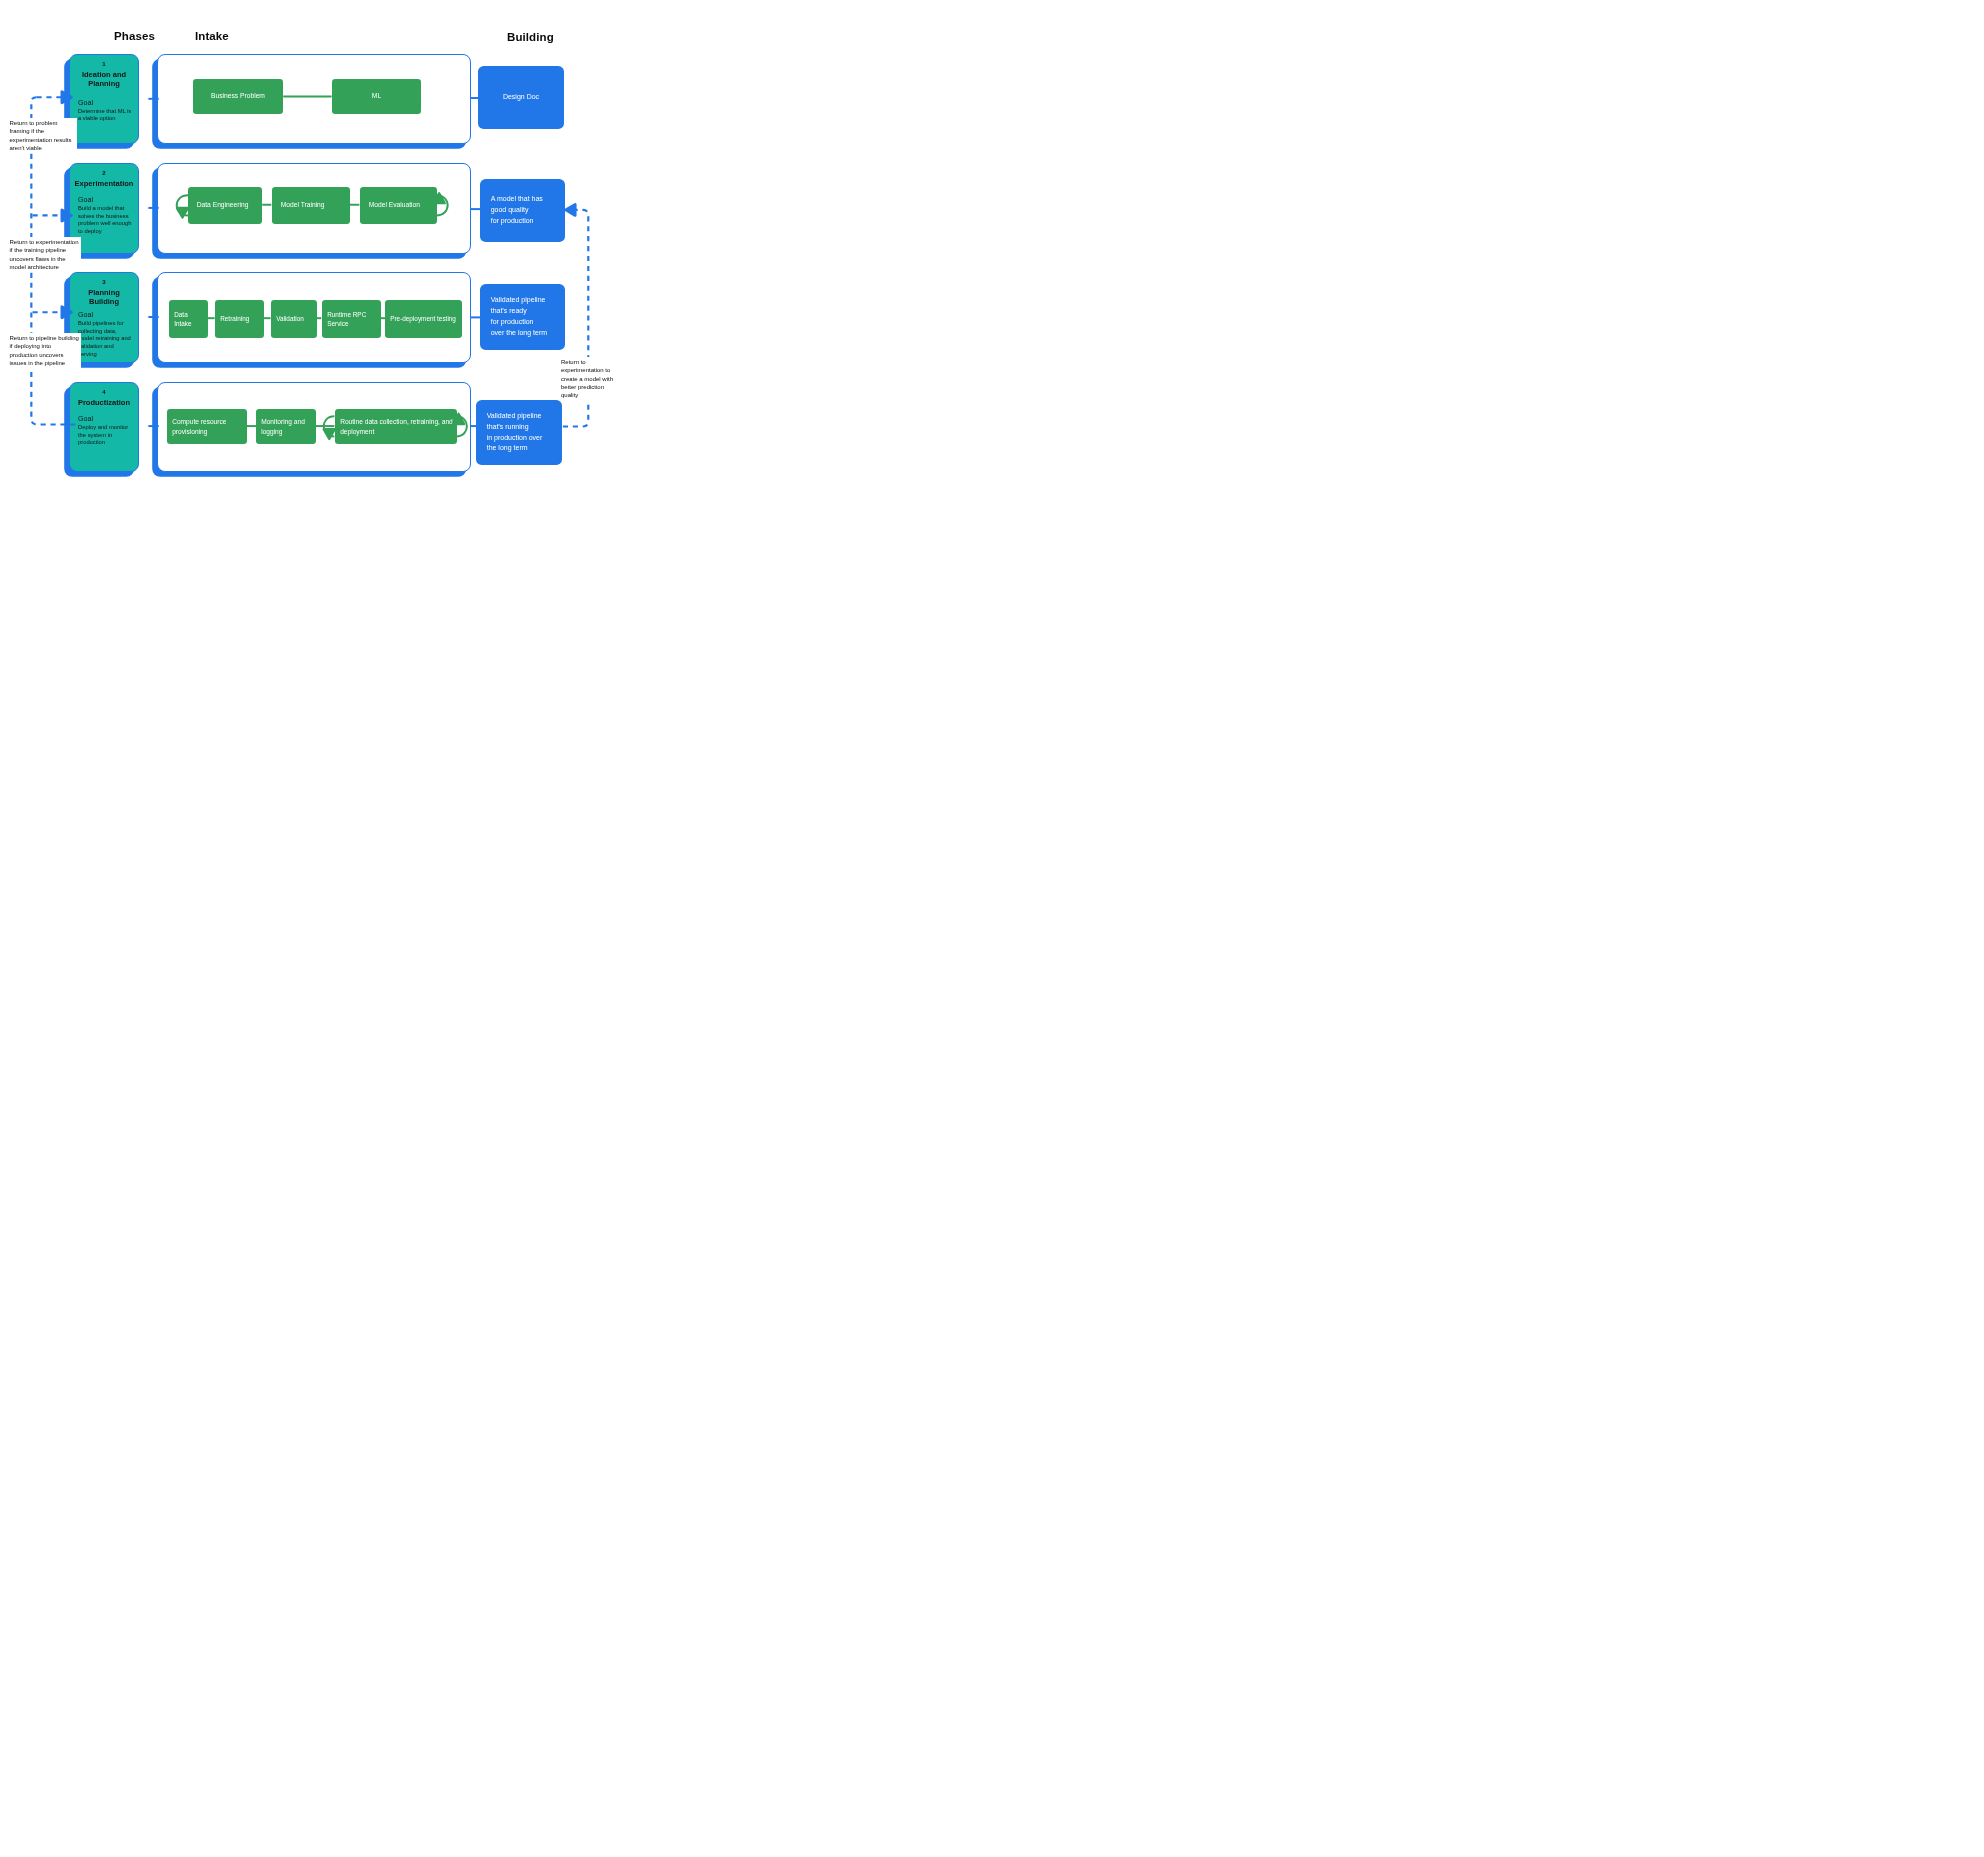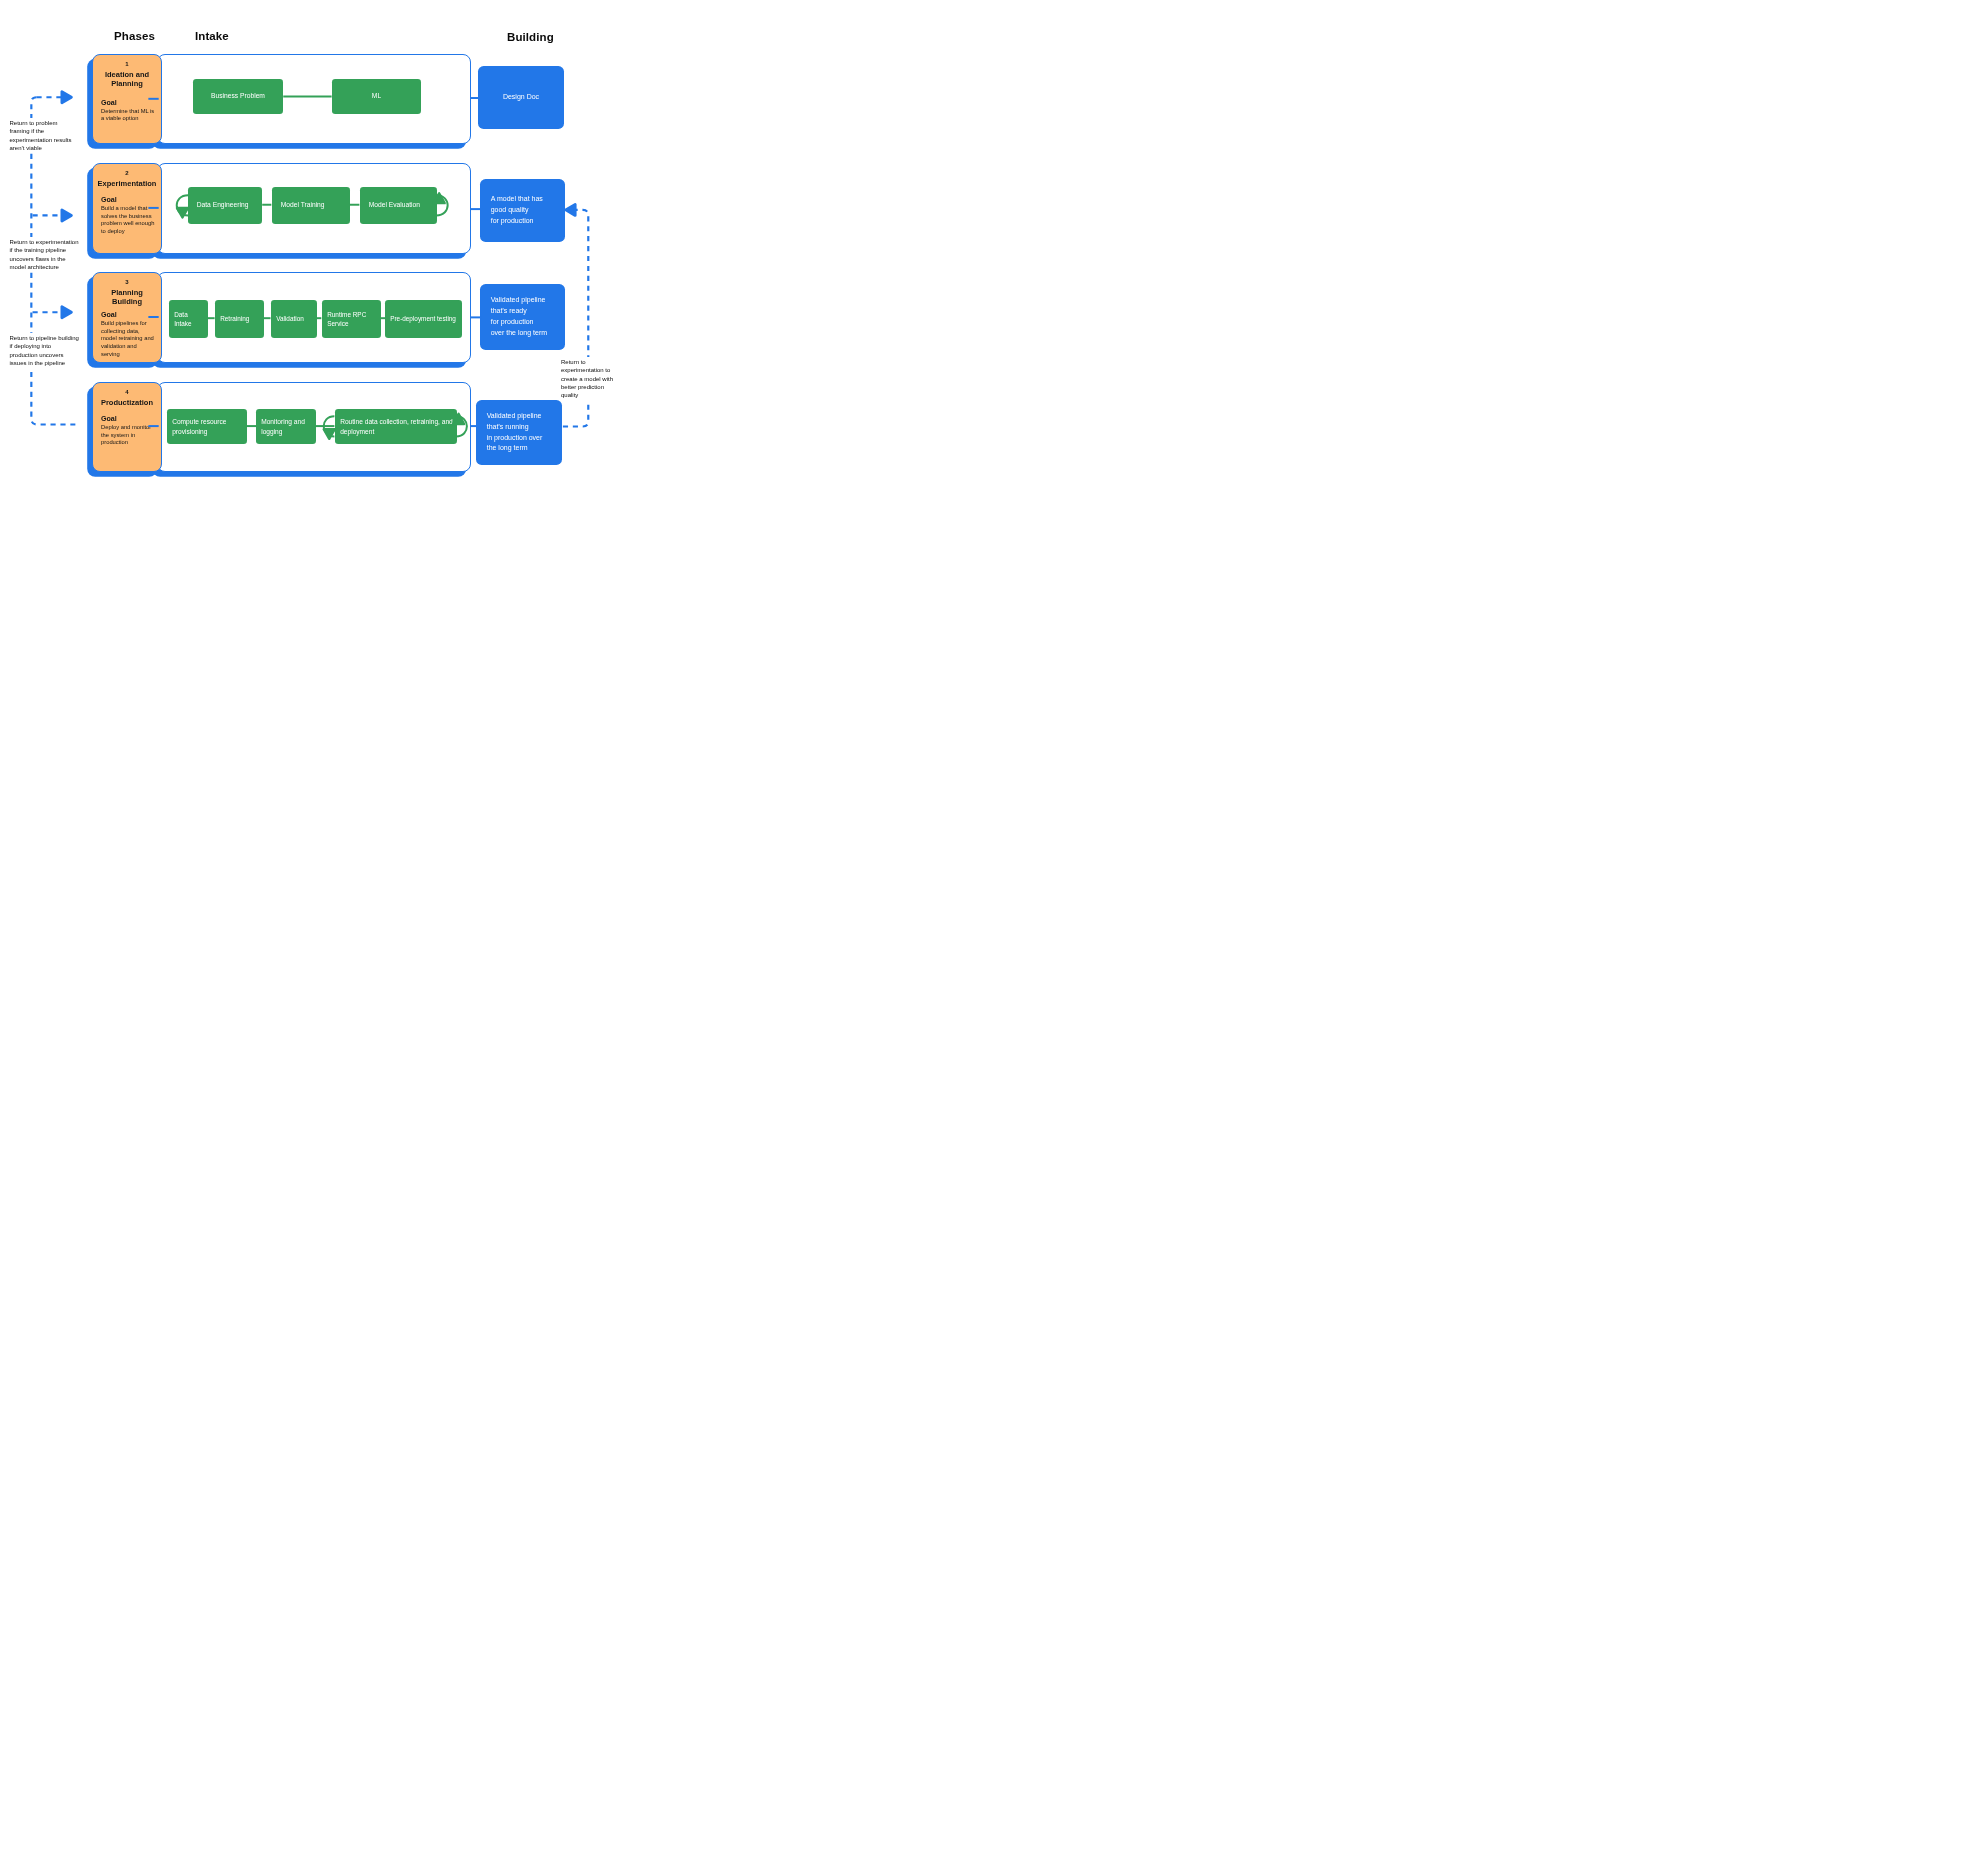--- a/index.html
+++ b/index.html
@@ -17,32 +17,32 @@
     overflow:hidden;
   }
   .col-header{
     position:absolute;
     font-size:11.5px;font-weight:700;color:#0b0b0b;
     letter-spacing:0.1px;
     margin-left:35px;
   }
   
   .phase-card{
-    position:absolute;left:92px;width:70px;
-    background:#fdba74;
+    position:absolute;left:69px;width:70px;
+    background:#14b8a6;
     border:1.6px solid var(--blue);
     border-radius:8px;
     box-shadow:-4.8px 4.8px 0 0 var(--blue);
     box-sizing:border-box;
     z-index:2;
     text-align:center;
   }
   .phase-number{font-size:6px;font-weight:700;margin-top:6.4px;}
   .phase-title{font-size:7.5px;font-weight:700;line-height:1.25;margin:2.4px 4px 0 4px;}
-  .phase-goal-label{font-size:7.1px;font-weight:700;text-align:left;margin:10.3px 0 0.8px 8px;}
+  .phase-goal-label{font-size:7.1px;font-weight:400;text-align:left;margin:10.3px 0 0.8px 8px;}
   .phase-goal{font-size:5.8px;text-align:left;line-height:1.32;margin:0 5.6px 0 8px;}
   
   .task-container{
     position:absolute;left:157px;width:314px;
     background:#fff;
     border:1.6px solid var(--blue);
     border-radius:8px;
     box-shadow:-4.8px 4.8px 0 0 var(--blue);
     box-sizing:border-box;
     z-index:1;

